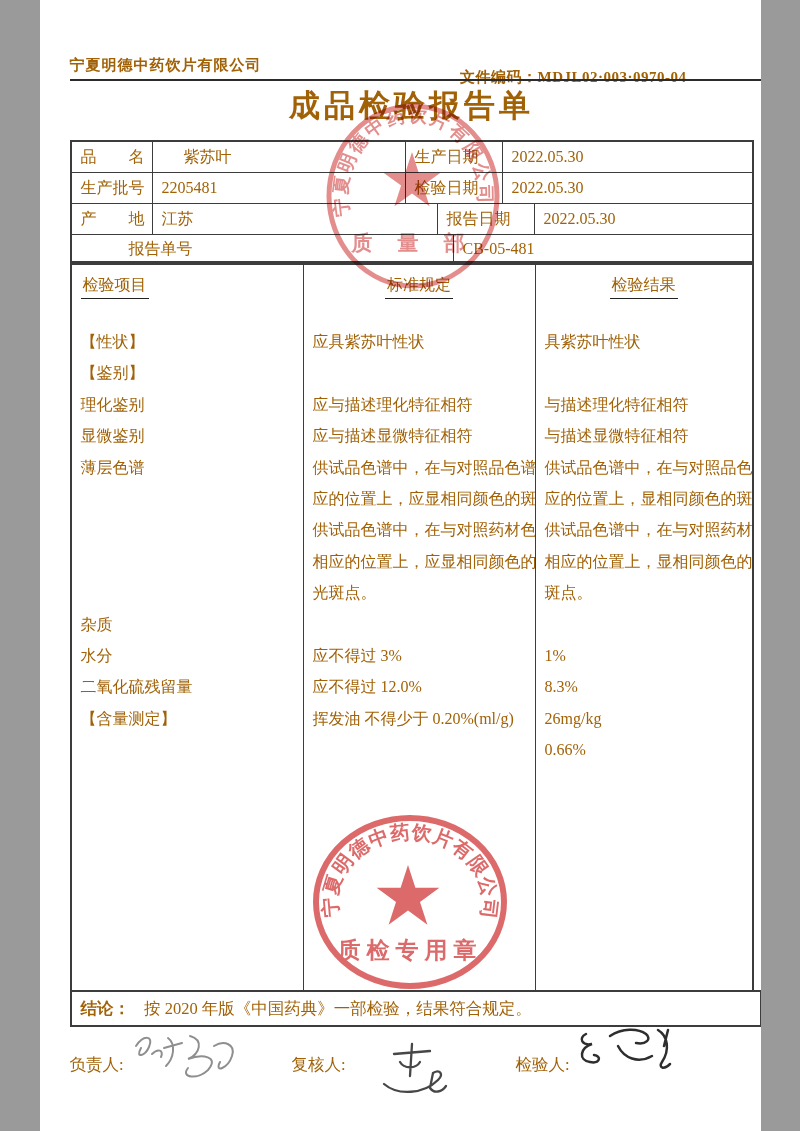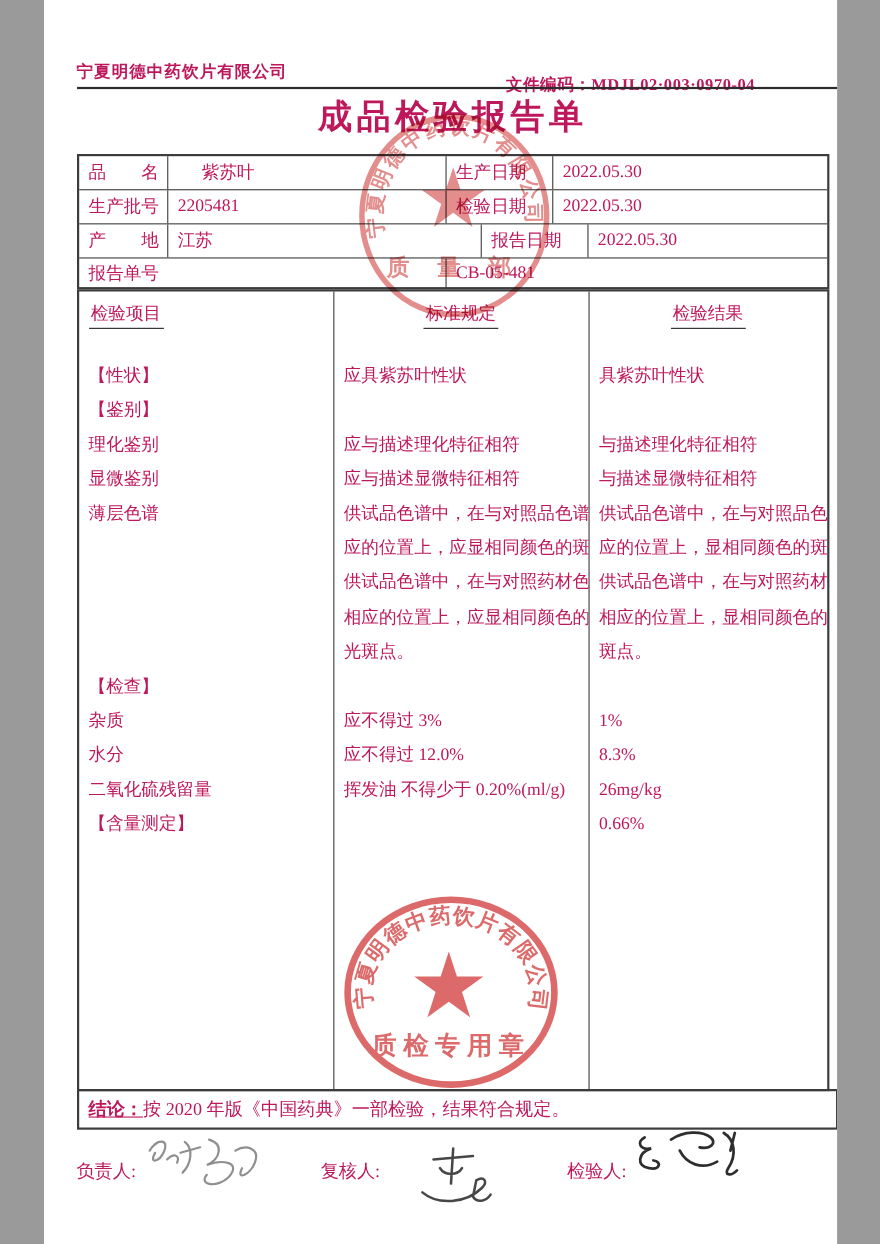--- a/index.html
+++ b/index.html
@@ -1,18 +1,18 @@
 <!DOCTYPE html>
 <html><head>
 <meta charset="utf-8">
 <style>
   html,body{margin:0;padding:0;background:#9a9a9a;}
   .page{
     position:relative; width:721px; height:1131px; background:#ffffff;
-    font-family:"Liberation Serif","DejaVu Serif",serif; color:#be185d;
+    font-family:"Liberation Serif","DejaVu Serif",serif; color:#a16207;
     margin:0 auto; overflow:hidden;
   }
   .hdr-company{position:absolute; left:30px; top:56px; font-size:15px; font-weight:bold; letter-spacing:1px;}
   .hdr-code{position:absolute; right:74px; top:68px; font-size:15px; font-weight:bold; letter-spacing:.5px;}
   .hdr-rule{position:absolute; left:30px; top:79px; width:698px; height:2px; background:#2b2b2b;}
   .doc-title{position:absolute; left:30px; top:85px; width:684px; text-align:center;
     font-size:31px; font-weight:bold; letter-spacing:4px;}
 
   
   .info-grid{position:absolute; left:30px; top:140px; width:684px; height:123px;
@@ -31,21 +31,21 @@
   .rhead{margin-top:10px; height:24px; text-align:center;}
   .rhead.left{text-align:left; padding-left:9px;}
   .rhead span{display:inline-block; border-bottom:1px solid #222; padding:0 2px 2px 2px;}
   .rlines{position:absolute; left:0; top:61px; right:0;}
   .rline{height:31.4px; line-height:31.4px; padding-left:9px; white-space:nowrap; overflow:hidden;}
 
   
   .conclusion{position:absolute; left:30px; top:990px; width:692px; height:37px;
     border:2px solid #3c3c3c; box-sizing:border-box; display:flex; align-items:center;
     padding-left:9px; font-size:16.5px;}
-  .conclusion b{font-weight:bold; margin-right:0;text-decoration:underline;}
+  .conclusion b{font-weight:bold; margin-right:14px;}
   .sig-label{position:absolute; top:1034px; font-size:16.5px;margin-top:20px;}
   .sig-svg{position:absolute;}
 
   
   .stamp{position:absolute; mix-blend-mode:multiply; pointer-events:none;}
   .stamp text{font-family:"Liberation Serif","DejaVu Serif",serif; font-weight:bold;}
 </style>
 </head>
 <body>
 
@@ -69,39 +69,38 @@
       <div class="icell" style="width:97px;">检验日期</div>
       <div class="icell" style="flex:1;">2022.05.30</div>
     </div>
     <div class="irow" style="height:31px;">
       <div class="icell" style="width:80px;">产　　地</div>
       <div class="icell" style="width:253px;">江苏</div>
       <div class="icell" style="width:97px;margin-left:32px;">报告日期</div>
       <div class="icell" style="flex:1;">2022.05.30</div>
     </div>
     <div class="irow" style="height:29px;">
-      <div class="icell" style="width:333px;">报告单号</div>
+      <div class="icell" style="width:333px;margin-left:48px;">报告单号</div>
       <div class="icell" style="flex:1;">CB-05-481</div>
     </div>
   </div>
 
   <div class="res-grid">
     <div class="rcol" style="width:231px;">
       <div class="rhead left"><span>检验项目</span></div>
       <div class="rlines">
         <div class="rline">【性状】</div>
         <div class="rline">【鉴别】</div>
         <div class="rline">理化鉴别</div>
         <div class="rline">显微鉴别</div>
         <div class="rline">薄层色谱</div>
         <div class="rline"></div>
         <div class="rline"></div>
         <div class="rline"></div>
         <div class="rline"></div>
-        <div class="rline">【检查】</div>
         <div class="rline">杂质</div>
         <div class="rline">水分</div>
         <div class="rline">二氧化硫残留量</div>
         <div class="rline">【含量测定】</div>
       </div>
     </div>
     <div class="rcol" style="width:232px;">
       <div class="rhead"><span>标准规定</span></div>
       <div class="rlines">
         <div class="rline">应具紫苏叶性状</div>

